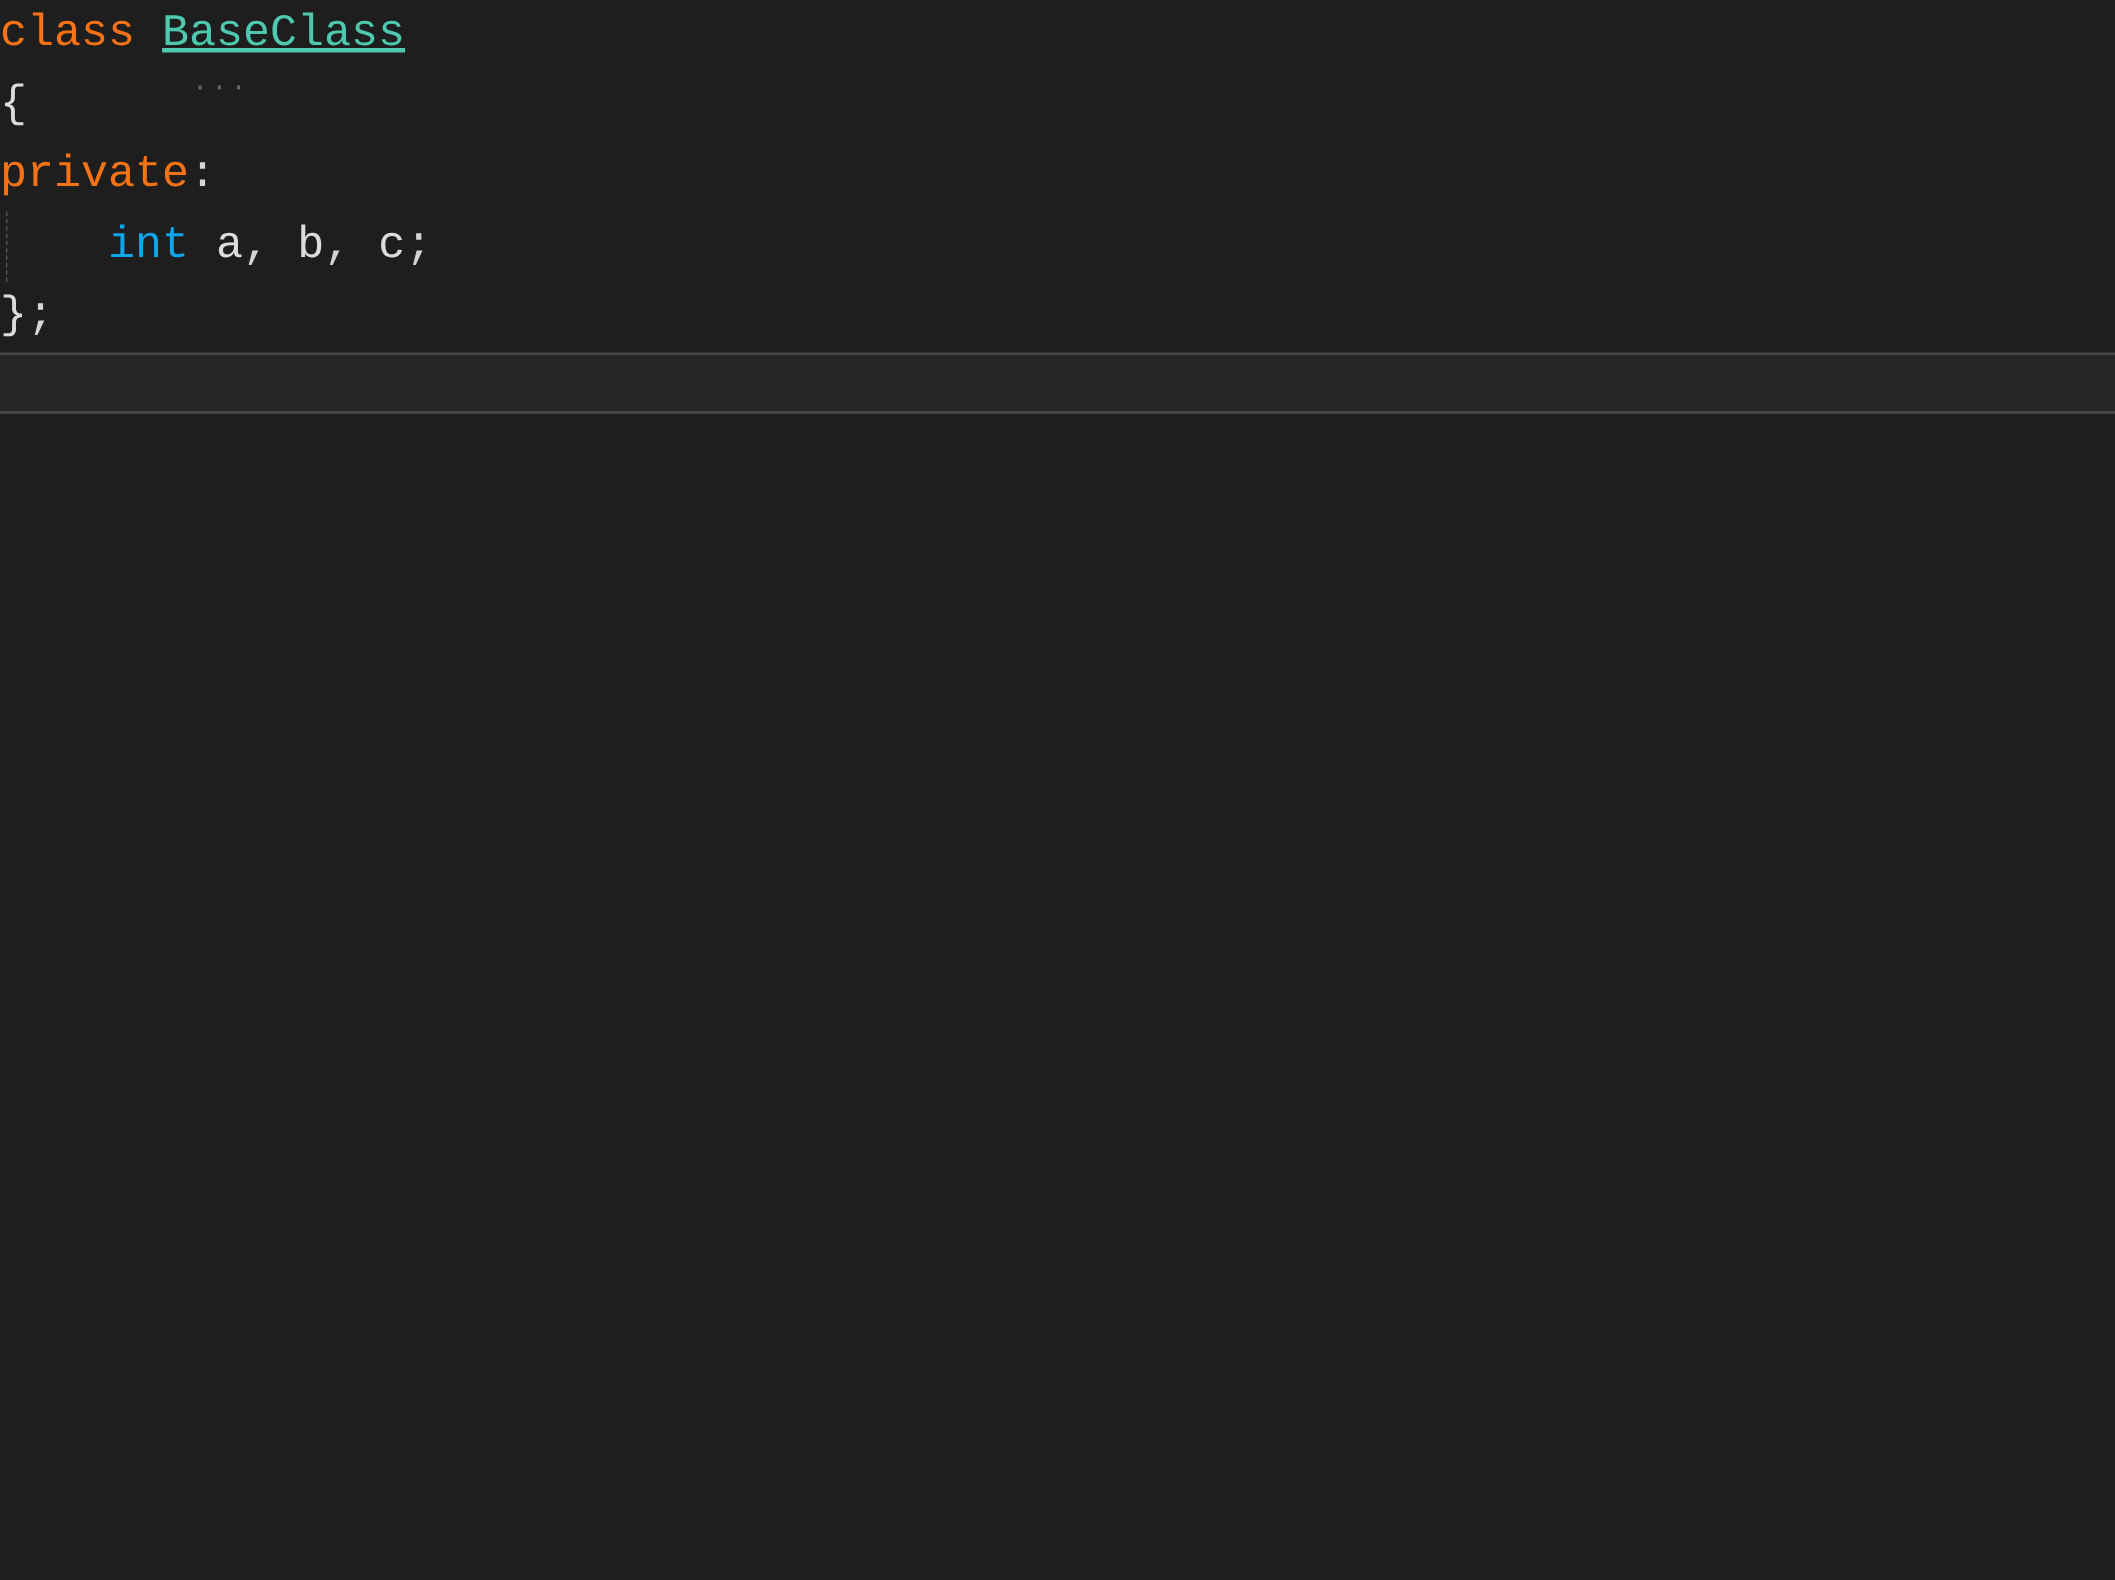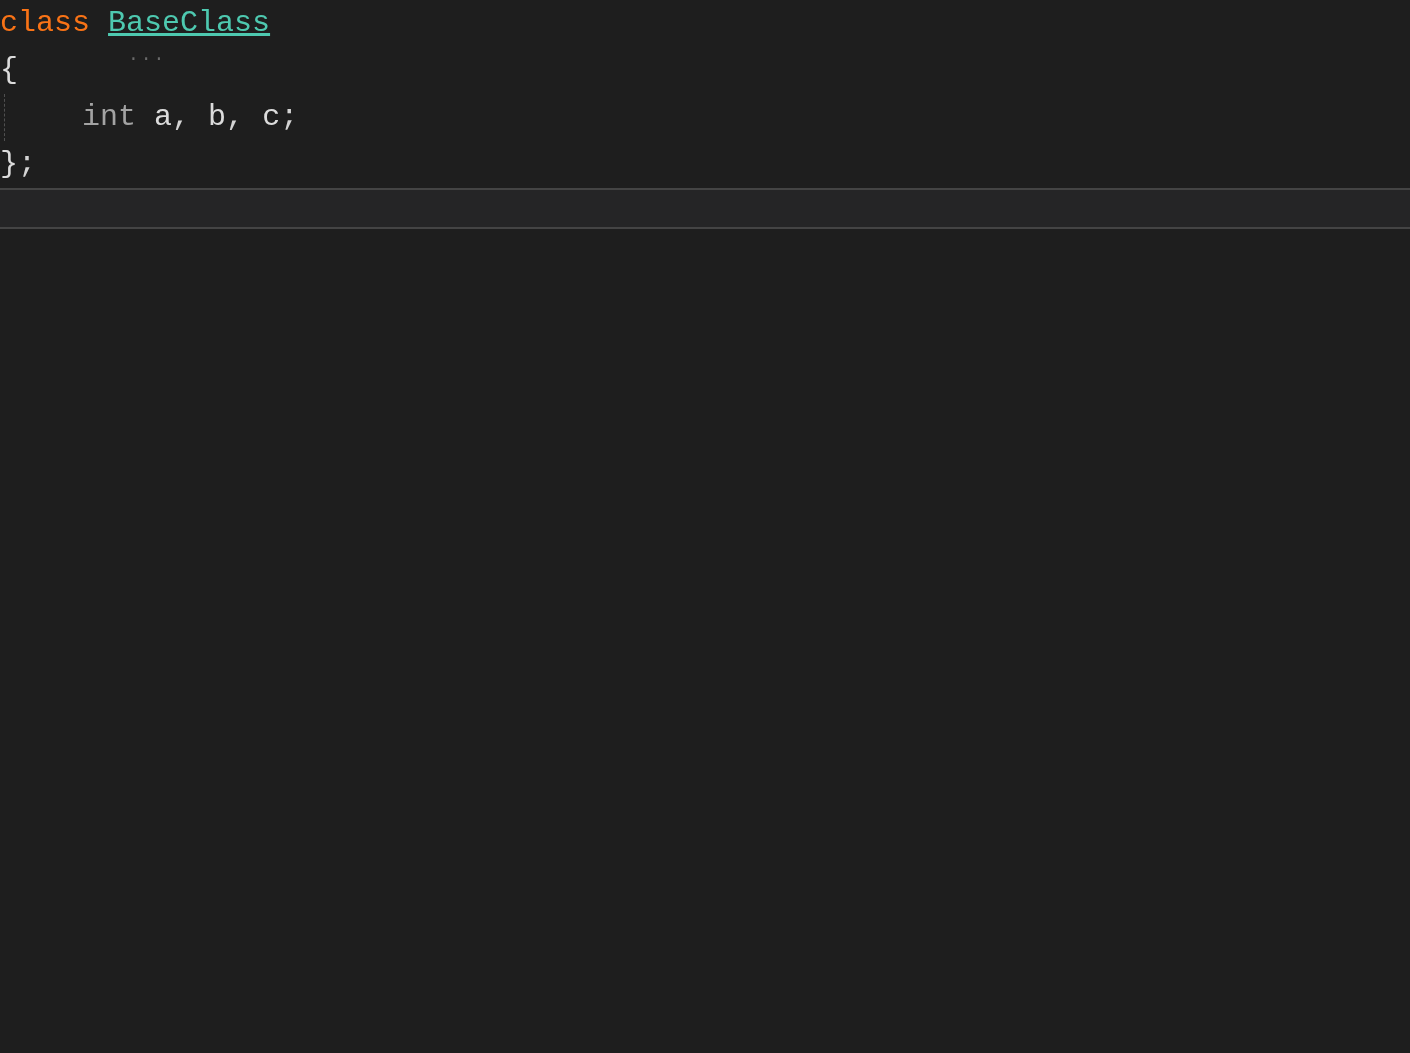--- a/index.html
+++ b/index.html
@@ -28,22 +28,21 @@
     }
     .keyword {
       color: #f97316;
     }
     .class-name {
       color: #4ec9b0;
       text-decoration: underline;
       text-decoration-color: #4ec9b0;
     }
     .type {
-      color: #a3a3a3;
-      margin-left: 10px;
+      color: #0ea5e9;
     }
     .identifier {
       color: #dcdcdc;
     }
     .punct {
       color: #d4d4d4;
     }
     .brace {
       color: #dcdcdc;
     }
@@ -87,20 +86,21 @@
       height: 780px;
     }
   </style>
 </head>
 <body>
 
 <div class="editor-area">
   <div class="code-line"><span class="keyword">class</span><span> </span><span class="class-name">BaseClass</span></div>
   <div class="hint-dots" style="left: 128px; top: 36px;">···</div>
   <div class="code-line"><span class="brace">{</span></div>
+  <div class="code-line"><span class="keyword">private</span><span class="punct">:</span></div>
   <div class="code-line"><span class="indent-guide">&nbsp;</span><span>   </span><span class="type">int</span><span> </span><span class="identifier">a</span><span class="punct">,</span><span> </span><span class="identifier">b</span><span class="punct">,</span><span> </span><span class="identifier">c</span><span class="punct">;</span></div>
   <div class="code-line"><span class="brace">}</span><span class="punct">;</span></div>
 </div>
 
 <div class="panel-divider-top"></div>
 <div class="panel-area"></div>
 <div class="panel-divider-bottom"></div>
 <div class="bottom-editor"></div>
 
 </body></html>

